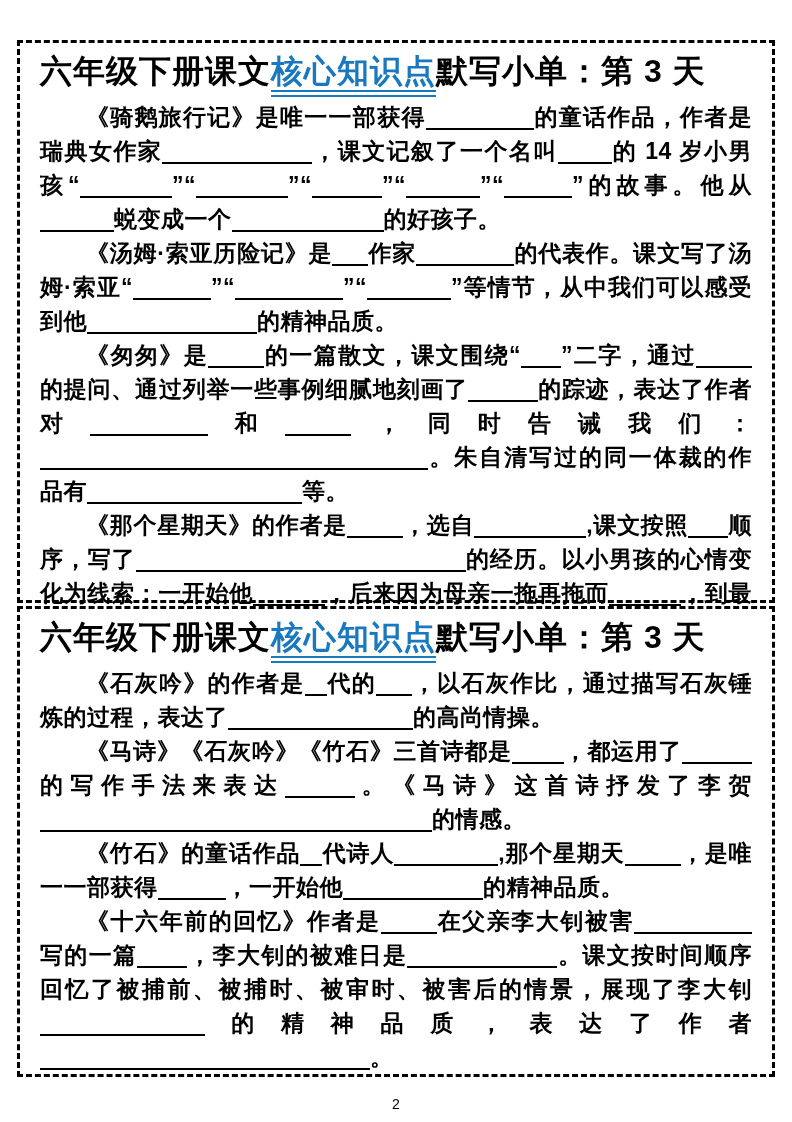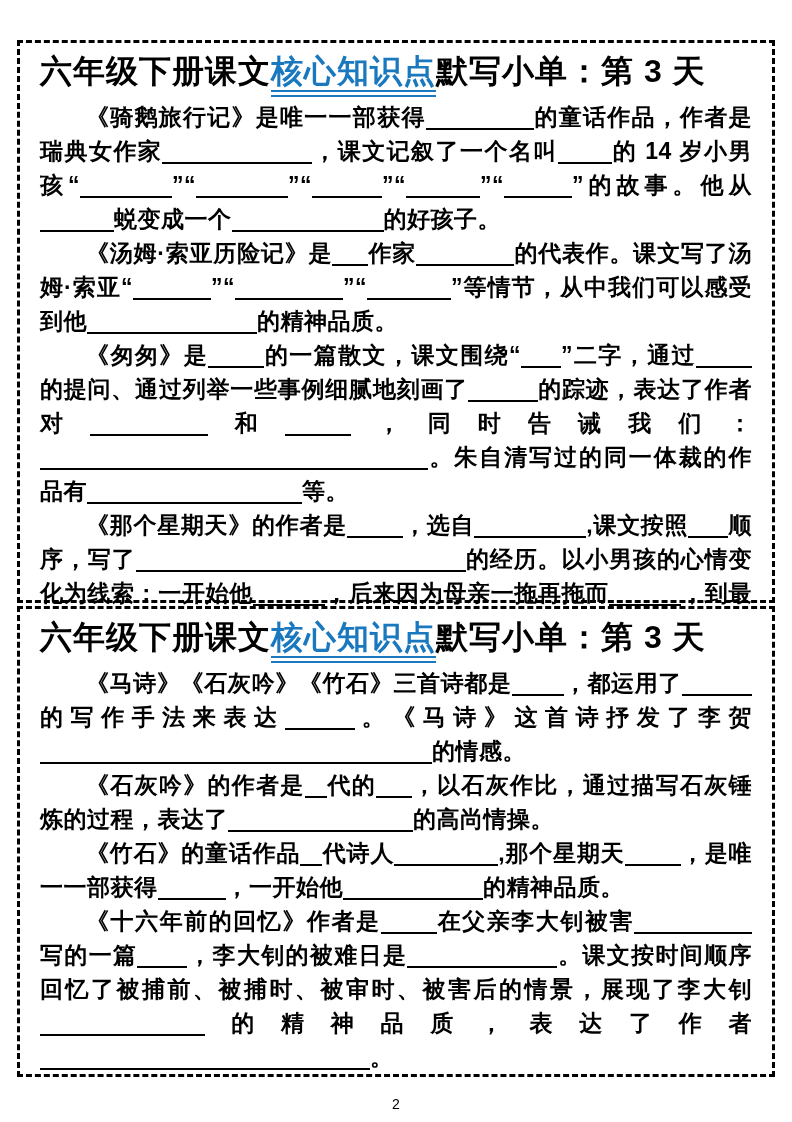--- a/index.html
+++ b/index.html
@@ -70,22 +70,22 @@
         <p class="para"><span>《骑鹅旅行记》是唯一一部获得</span><span class="blank" style="width: 108px;"></span><span>的童话作品，作者是瑞典女作家</span><span class="blank" style="width: 150px;"></span><span>，课文记叙了一个名叫</span><span class="blank" style="width: 54px;"></span><span>的 14 岁小男孩“</span><span class="blank" style="width: 92px;"></span><span>”“</span><span class="blank" style="width: 92px;"></span><span>”“</span><span class="blank" style="width: 70px;"></span><span>”“</span><span class="blank" style="width: 74px;"></span><span>”“</span><span class="blank" style="width: 68px;"></span><span>”的故事。他从</span><span class="blank" style="width: 74px;"></span><span>蜕变成一个</span><span class="blank" style="width: 152px;"></span><span>的好孩子。</span></p>
         <p class="para"><span>《汤姆·索亚历险记》是</span><span class="blank" style="width: 36px;"></span><span>作家</span><span class="blank" style="width: 98px;"></span><span>的代表作。课文写了汤姆·索亚“</span><span class="blank" style="width: 78px;"></span><span>”“</span><span class="blank" style="width: 108px;"></span><span>”“</span><span class="blank" style="width: 84px;"></span><span>”等情节，从中我们可以感受到他</span><span class="blank" style="width: 170px;"></span><span>的精神品质。</span></p>
         <p class="para"><span>《匆匆》是</span><span class="blank" style="width: 56px;"></span><span>的一篇散文，课文围绕“</span><span class="blank" style="width: 40px;"></span><span>”二字，通过</span><span class="blank" style="width: 56px;"></span><span>的提问、通过列举一些事例细腻地刻画了</span><span class="blank" style="width: 70px;"></span><span>的踪迹，表达了作者对</span><span class="blank" style="width: 118px;"></span><span>和</span><span class="blank" style="width: 66px;"></span><span>，同时告诫我们：</span><span class="blank" style="width: 388px;"></span><span>。朱自清写过的同一体裁的作品有</span><span class="blank" style="width: 215px;"></span><span>等。</span></p>
         <p class="para"><span>《那个星期天》的作者是</span><span class="blank" style="width: 56px;"></span><span>，选自</span><span class="blank" style="width: 112px;"></span><span>,课文按照</span><span class="blank" style="width: 40px;"></span><span>顺序，写了</span><span class="blank" style="width: 330px;"></span><span>的经历。以小男孩的心情变化为线索：一开始他</span><span class="blank" style="width: 72px;"></span><span>，后来因为母亲一拖再拖而</span><span class="blank" style="width: 72px;"></span><span>，到最后因母亲没有兑现承诺而</span><span class="blank" style="width: 158px;"></span><span>。</span></p>
       </div>
   </div>
 
   <div class="ws-box day4">
     <div class="ws-title"><span>六年级下册课文</span><span class="hl">核心知识点</span><span>默写小单：第 3 天</span></div>
     <div class="ws-body">
+        <p class="para"><span>《石灰吟》的作者是</span><span class="blank" style="width: 22px;"></span><span>代的</span><span class="blank" style="width: 36px;"></span><span>，以石灰作比，通过描写石灰锤炼的过程，表达了</span><span class="blank" style="width: 185px;"></span><span>的高尚情操。</span></p>
         <p class="para"><span>《马诗》《石灰吟》《竹石》三首诗都是</span><span class="blank" style="width: 52px;"></span><span>，都运用了</span><span class="blank" style="width: 70px;"></span><span>的写作手法来表达</span><span class="blank" style="width: 70px;"></span><span>。《马诗》这首诗抒发了李贺</span><span class="blank" style="width: 392px;"></span><span>的情感。</span></p>
-        <p class="para"><span>《石灰吟》的作者是</span><span class="blank" style="width: 22px;"></span><span>代的</span><span class="blank" style="width: 36px;"></span><span>，以石灰作比，通过描写石灰锤炼的过程，表达了</span><span class="blank" style="width: 185px;"></span><span>的高尚情操。</span></p>
         <p class="para"><span>《竹石》的童话作品</span><span class="blank" style="width: 22px;"></span><span>代诗人</span><span class="blank" style="width: 104px;"></span><span>,那个星期天</span><span class="blank" style="width: 56px;"></span><span>，是唯一一部获得</span><span class="blank" style="width: 68px;"></span><span>，一开始他</span><span class="blank" style="width: 140px;"></span><span>的精神品质。</span></p>
         <p class="para"><span>《十六年前的回忆》作者是</span><span class="blank" style="width: 56px;"></span><span>在父亲李大钊被害</span><span class="blank" style="width: 118px;"></span><span>写的一篇</span><span class="blank" style="width: 50px;"></span><span>，李大钊的被难日是</span><span class="blank" style="width: 150px;"></span><span>。课文按时间顺序回忆了被捕前、被捕时、被审时、被害后的情景，展现了李大钊</span><span class="blank" style="width: 165px;"></span><span>的精神品质，表达了作者</span><span class="blank" style="width: 330px;"></span><span>。</span></p>
       </div>
   </div>
 
   <div class="page-num">2</div>
 
 </div>
 
 </body></html>

